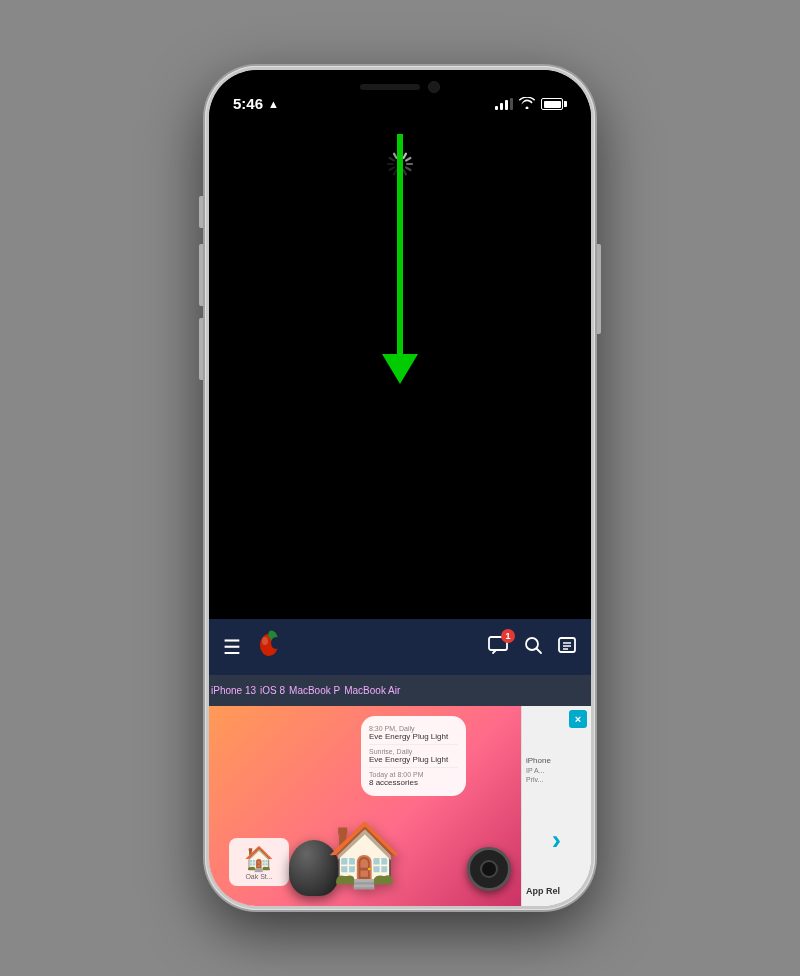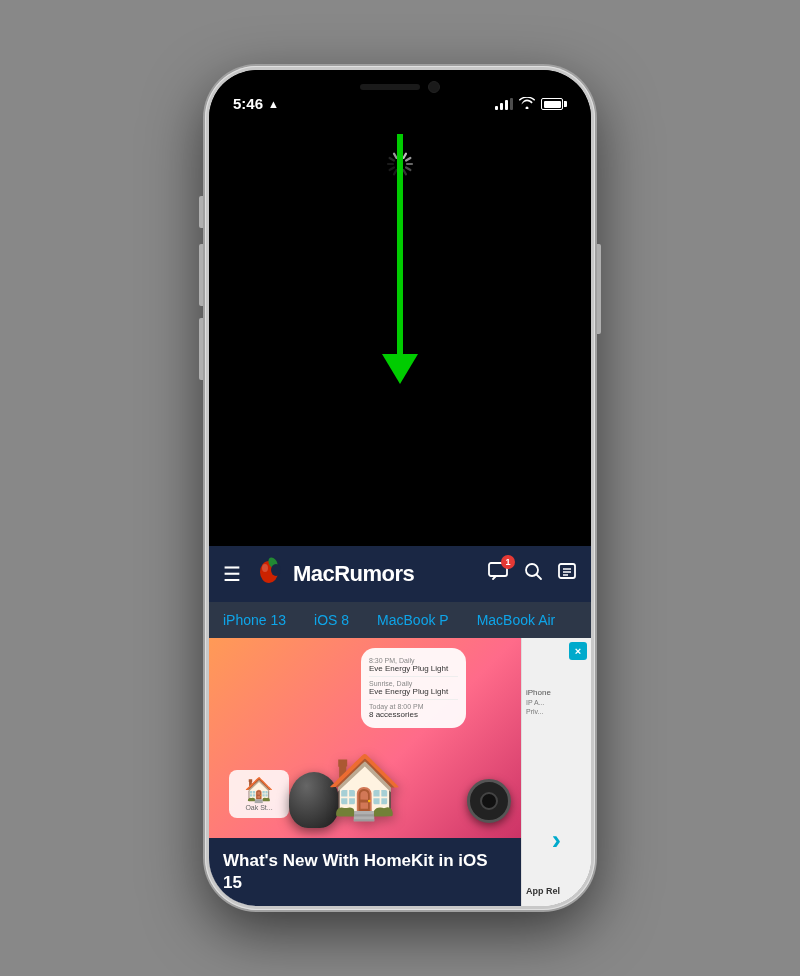--- a/index.html
+++ b/index.html
@@ -272,23 +272,23 @@
     }
 
     
     .nav-tabs {
       background: #2d3748;
       display: flex;
       overflow: hidden;
     }
 
     .nav-tab {
-      color: #0ea5e9;
-      font-size: 14px;
-      padding: 10px 14px;
+      color: #f0abfc;
+      font-size: 10px;
+      padding: 10px 2px;
       white-space: nowrap;
       flex-shrink: 0;
     }
 
     
     .content-area {
       background: #fff;
       display: flex;
       overflow: hidden;
       position: relative;
@@ -485,21 +485,20 @@
             <svg class="logo-apple" width="36" height="36" viewBox="0 0 36 36">
 
               <ellipse cx="18" cy="16" rx="9" ry="11" fill="#cc2200"></ellipse>
 
               <ellipse cx="22" cy="7" rx="4" ry="6" fill="#228833" transform="rotate(-30 22 7)"></ellipse>
 
               <ellipse cx="25" cy="14" rx="5" ry="6" fill="#1a2744"></ellipse>
 
               <ellipse cx="14" cy="12" rx="3" ry="4" fill="rgba(255,255,255,0.2)"></ellipse>
             </svg>
-            <span class="logo-text">MacRumors</span>
           </div>
 
           <div class="header-icons">
             <div class="header-icon-btn" style="position:relative;">
               <svg width="22" height="22" viewBox="0 0 22 22" fill="none">
                 <rect x="2" y="3" width="18" height="13" rx="2" stroke="white" stroke-width="1.8"></rect>
                 <path d="M6 19l3-3h6" stroke="white" stroke-width="1.8" stroke-linecap="round"></path>
               </svg>
               <div class="notification-badge">1</div>
             </div>
@@ -558,23 +557,20 @@
                     <div style="font-size:7px; color:#888;">Today at 8:00 PM</div>
                     <div style="font-size:8px; color:#333;">8 accessories</div>
                   </div>
                 </div>
 
                 <div style="position:absolute; right:10px; bottom:15px; width:44px; height:44px; background:#222; border-radius:50%; display:flex; align-items:center; justify-content:center; border:3px solid #555; box-shadow:0 3px 8px rgba(0,0,0,0.5);">
                   <div style="width:18px; height:18px; background:#111; border-radius:50%; border:2px solid #444;"></div>
                 </div>
               </div>
             </div>
-            <div class="article-title-area">
-              <div class="article-title">What's New With HomeKit in iOS 15</div>
-            </div>
           </div>
 
           <div class="side-article">
             <div class="side-close">×</div>
             <div style="position:absolute; top:50px; left:4px; right:4px; font-size:8px; color:#333; line-height:1.3;">
               <div style="font-size:8px; color:#555;">iPhone</div>
               <div style="font-size:7px; color:#777;">IP A...</div>
               <div style="font-size:7px; color:#777;">Priv...</div>
             </div>
             <div style="position:absolute; bottom:50px; left:50%; transform:translateX(-50%);">

